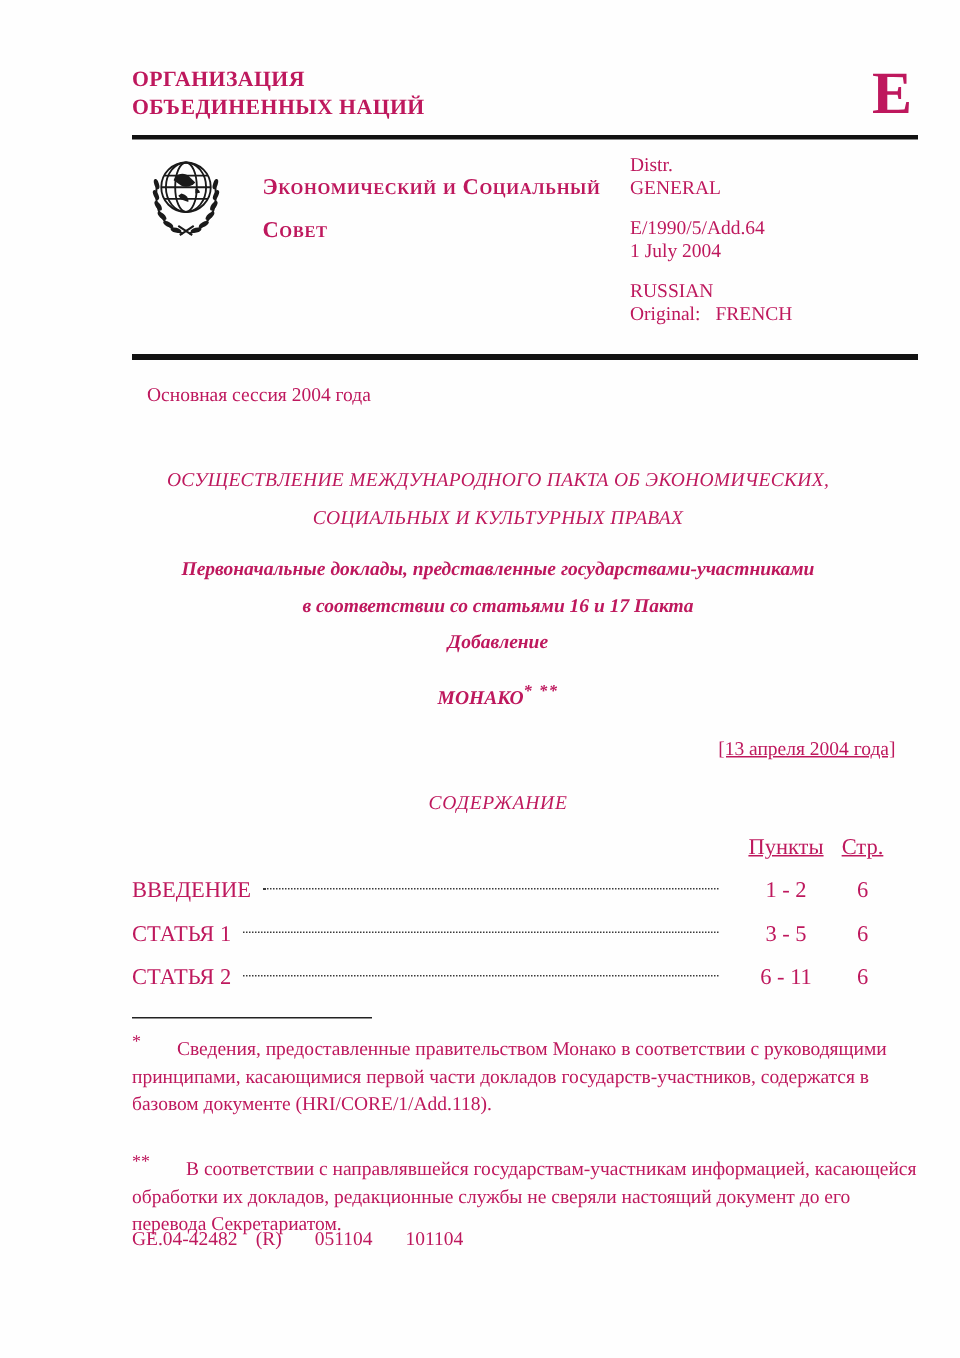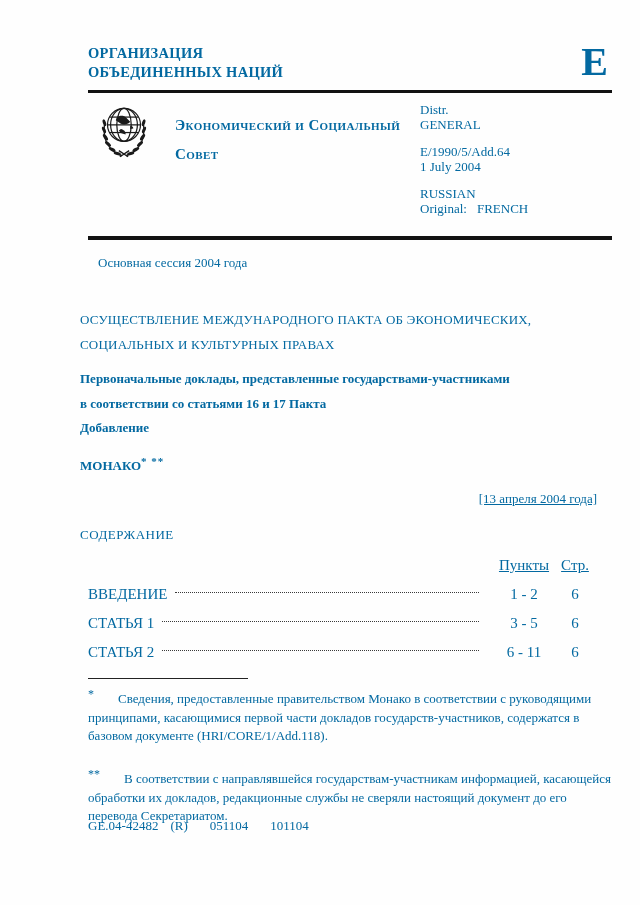--- a/index.html
+++ b/index.html
@@ -1,18 +1,18 @@
 <!DOCTYPE html>
 <html><head>
 <meta charset="utf-8">
 <style>
   html, body { margin:0; padding:0; background:#ffffff; }
   .page {
     position:relative; width:640px; height:905px; background:#fefefe;
-    font-family:"Liberation Serif", serif; color:#0369a1; overflow:hidden;
+    font-family:"Liberation Serif", serif; color:#be185d; overflow:hidden;
   }
   
   .org-name {
     position:absolute; left:88px; top:44px;
     font-weight:bold; font-size:14.5px; line-height:19px; letter-spacing:0.3px;
   }
   .doc-letter {
     position:absolute; right:32px; top:40px;
     font-weight:bold; font-size:40px; line-height:44px;
   }
@@ -25,21 +25,21 @@
     position:absolute; left:175px; top:111px; width:252px;
     font-weight:bold; font-size:15px; line-height:29px;
     font-variant:small-caps; letter-spacing:0.4px;
   }
   .distr-block { position:absolute; left:420px; top:103px; font-size:13px; line-height:14.5px; }
   .group-gap { height:13px; }
   .orig-value { margin-left:10px; }
 
   
   .session-line { position:absolute; left:98px; top:255px; font-size:13px; }
-  .centered { position:absolute; left:80px; width:524px; font-size:13px; }
+  .centered { position:absolute; left:70px; width:524px; text-align:center; font-size:13px;font-style:italic; }
   .main-title { top:308px; line-height:24.5px; letter-spacing:0.2px; }
   .subtitle   { top:367px; line-height:24.5px; font-weight:bold; }
   .addendum   { top:420px; font-weight:bold; }
   .country-line { top:455px; font-weight:bold; }
   .country-line sup { font-size:11px; letter-spacing:1px; }
   .date-bracket { position:absolute; left:88px; width:524px; top:491px; text-align:right; padding-right:15px; box-sizing:border-box; font-size:13px;text-decoration:underline; }
   .contents-title { top:527px; letter-spacing:0.5px; }
 
   
   .toc { position:absolute; left:88px; top:557px; width:524px; padding-right:17px; box-sizing:border-box; font-size:15px; }

